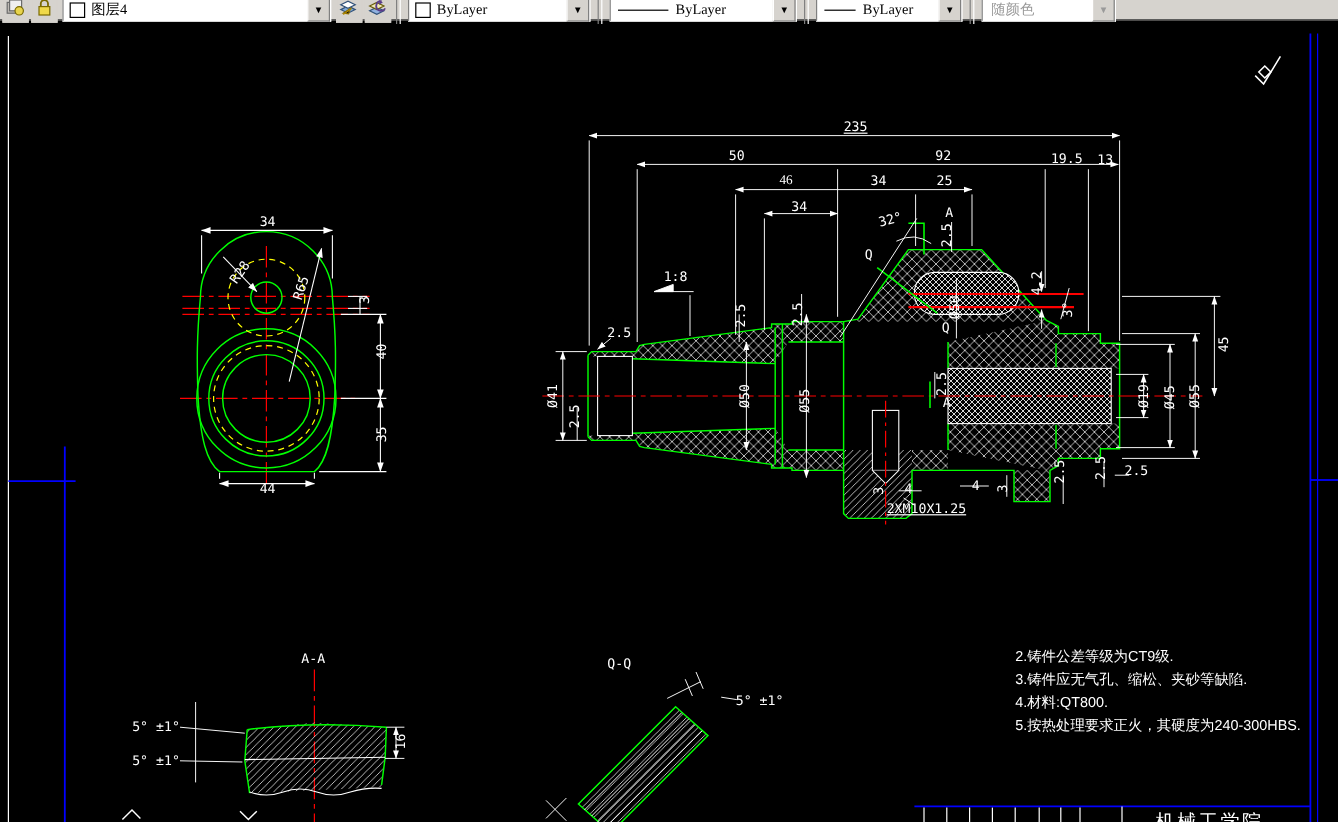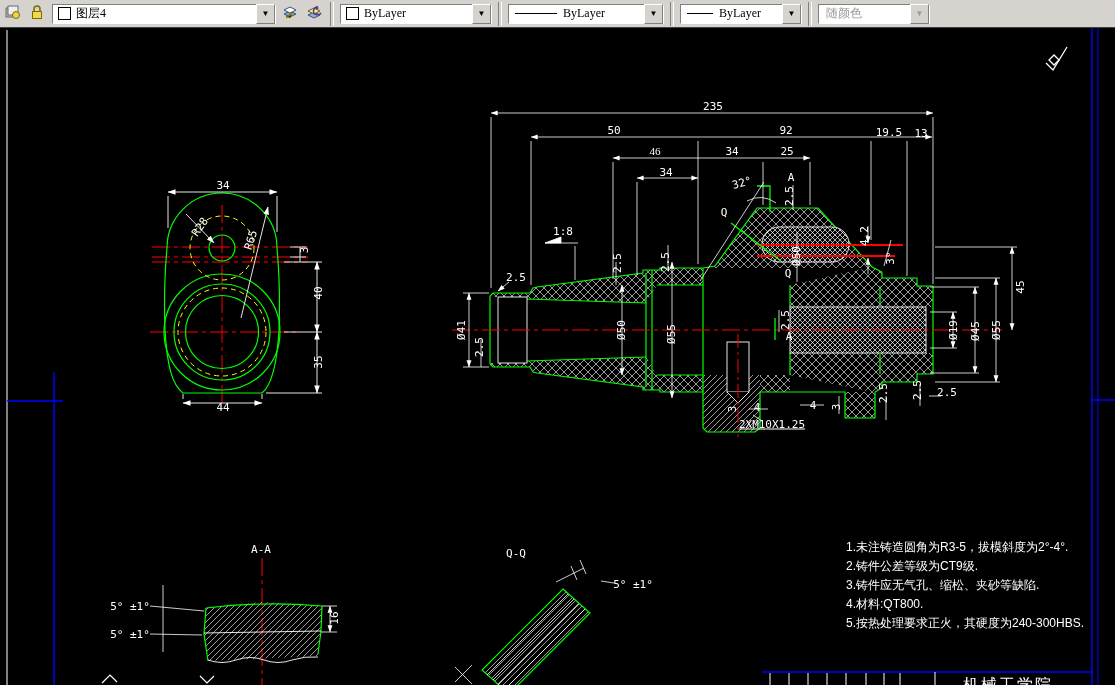--- a/index.html
+++ b/index.html
@@ -1,19 +1,19 @@
 <!DOCTYPE html>
 <html><head>
 <meta charset="utf-8">
 <style>
   html,body{margin:0;padding:0;background:#000;}
   .screen{position:relative;width:1115px;height:685px;overflow:hidden;background:#000;
           font-family:"Liberation Sans",sans-serif;}
   
-  .toolbar{position:absolute;top:0;left:0;width:1115px;height:28px;background:#d6d3ce;
+  .toolbar{position:absolute;top:0;left:0;width:1115px;height:17px;background:#d6d3ce;
            border-bottom:1px solid #404040;display:flex;align-items:center;z-index:10;
            padding-left:1px;box-sizing:border-box;}
   .tb-btn{width:22px;height:22px;background:#d6d3ce;border:1px solid #d6d3ce;display:flex;
           align-items:center;justify-content:center;margin:0 1px;box-sizing:border-box;}
   .combo{height:20px;background:#fff;border:1px solid;border-color:#808080 #fff #fff #808080;
          display:flex;align-items:center;margin:0 3px;box-sizing:border-box;font-size:12px;
          color:#000;font-family:"Liberation Serif",serif;}
   .combo .swatch{width:11px;height:11px;border:1px solid #000;background:#fff;margin:0 5px;}
   .combo .cval{flex:1;white-space:nowrap;overflow:hidden;}
   .combo .drop{width:17px;height:18px;background:#d6d3ce;border:1px solid;
@@ -341,21 +341,21 @@
   </svg>
 
   <div class="overlay" id="labels-layer">
       <span class="dim-label" style="left: 223px; top: 185px; transform: translate(-50%, -50%);">34</span>
       <span class="dim-label" style="left: 200px; top: 227px; transform: translate(-50%, -50%) rotate(-55deg);">R28</span>
       <span class="dim-label" style="left: 251px; top: 240px; transform: translate(-50%, -50%) rotate(-72deg);">R65</span>
       <span class="dim-label" style="left: 304px; top: 250px; transform: translate(-50%, -50%) rotate(-90deg);">3</span>
       <span class="dim-label" style="left: 318px; top: 293px; transform: translate(-50%, -50%) rotate(-90deg);">40</span>
       <span class="dim-label" style="left: 318px; top: 362px; transform: translate(-50%, -50%) rotate(-90deg);">35</span>
       <span class="dim-label" style="left: 223px; top: 407px; transform: translate(-50%, -50%);">44</span>
-      <span class="dim-label" style="left: 713px; top: 106px; transform: translate(-50%, -50%);">235</span>
+      <span class="dim-label" style="left: 713px; top: 106px; transform: translate(-50%, -50%); text-decoration: underline;">235</span>
       <span class="dim-label" style="left: 614px; top: 130px; transform: translate(-50%, -50%);">50</span>
       <span class="dim-label" style="left: 786px; top: 130px; transform: translate(-50%, -50%);">92</span>
       <span class="dim-label" style="left: 889px; top: 132px; transform: translate(-50%, -50%);">19.5</span>
       <span class="dim-label" style="left: 921px; top: 133px; transform: translate(-50%, -50%);">13</span>
       <span class="dim-label" style="left: 655px; top: 151px; transform: translate(-50%, -50%); font-family: Liberation Serif, serif;">46</span>
       <span class="dim-label" style="left: 732px; top: 151px; transform: translate(-50%, -50%);">34</span>
       <span class="dim-label" style="left: 787px; top: 151px; transform: translate(-50%, -50%);">25</span>
       <span class="dim-label" style="left: 666px; top: 172px; transform: translate(-50%, -50%);">34</span>
       <span class="dim-label" style="left: 742px; top: 183px; transform: translate(-50%, -50%) rotate(-15deg);">32°</span>
       <span class="dim-label" style="left: 791px; top: 177px; transform: translate(-50%, -50%);">A</span>
@@ -391,21 +391,20 @@
       <span class="dim-label" style="left: 130px; top: 606px; transform: translate(-50%, -50%);">5° ±1°</span>
       <span class="dim-label" style="left: 130px; top: 634px; transform: translate(-50%, -50%);">5° ±1°</span>
       <span class="dim-label" style="left: 334px; top: 618px; transform: translate(-50%, -50%) rotate(-90deg);">16</span>
       <span class="dim-label" style="left: 516px; top: 553px; transform: translate(-50%, -50%);">Q-Q</span>
       <span class="dim-label" style="left: 633px; top: 584px; transform: translate(-50%, -50%);">5° ±1°</span>
     </div>
 
   <div class="overlay">
     <div class="tech-block">
       <div id="tech-list">
-          <div class="tech-item">1.未注铸造圆角为R3-5，拔模斜度为2°-4°.</div>
           <div class="tech-item">2.铸件公差等级为CT9级.</div>
           <div class="tech-item">3.铸件应无气孔、缩松、夹砂等缺陷.</div>
           <div class="tech-item">4.材料:QT800.</div>
           <div class="tech-item">5.按热处理要求正火，其硬度为240-300HBS.</div>
         </div>
     </div>
     <div class="tb-text">机械工学院</div>
   </div>
 
 </div>

